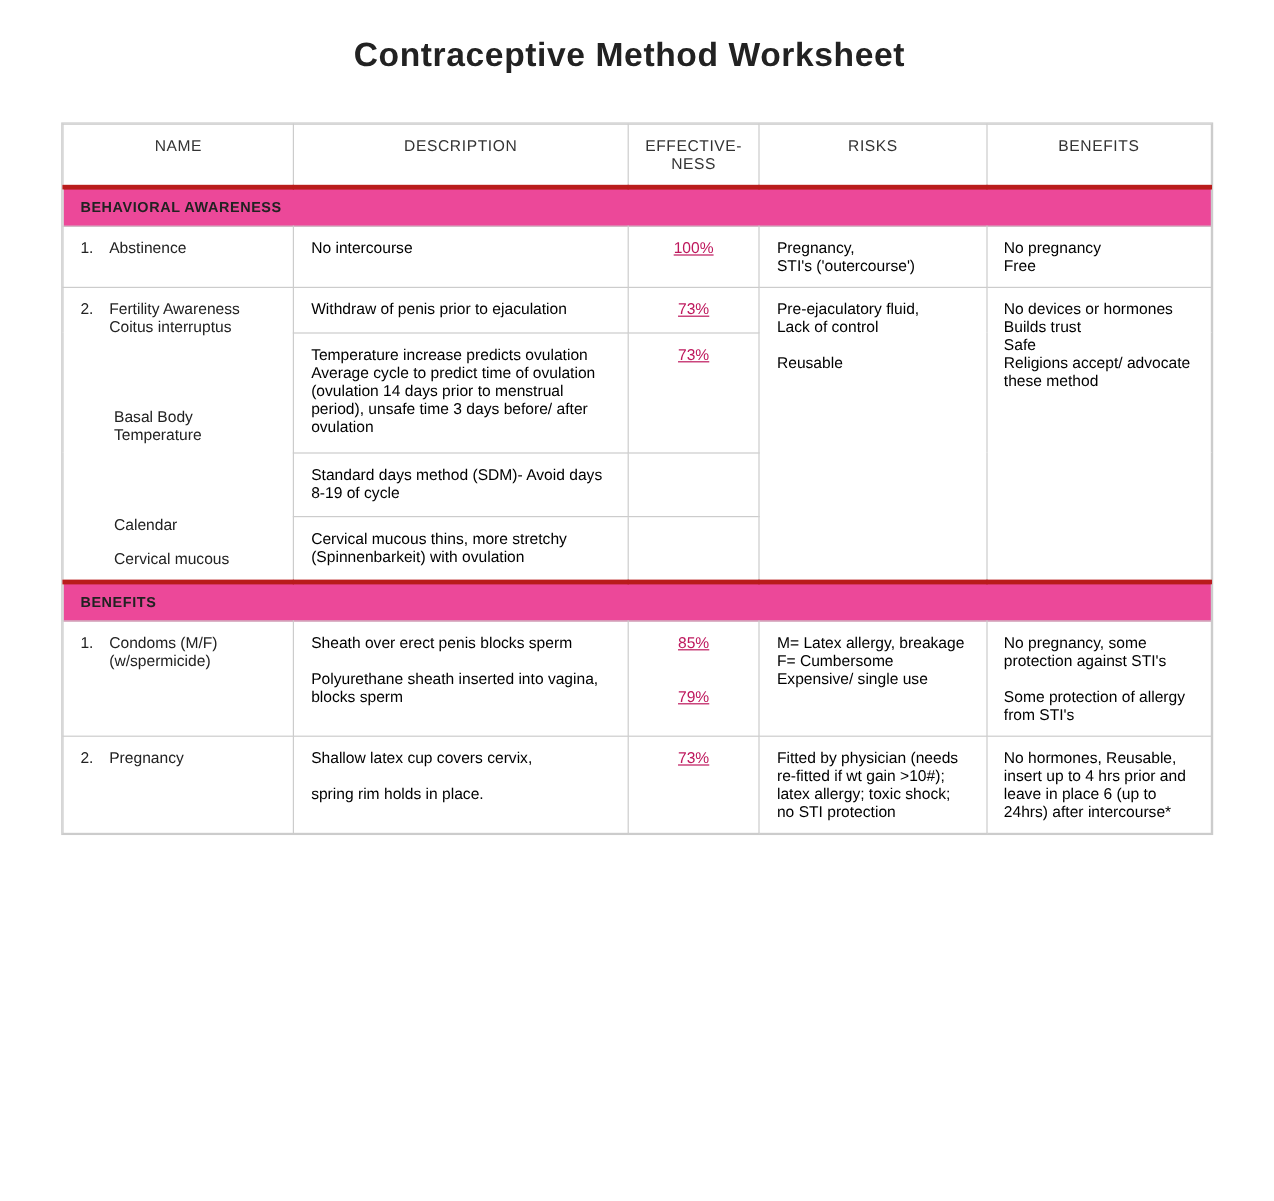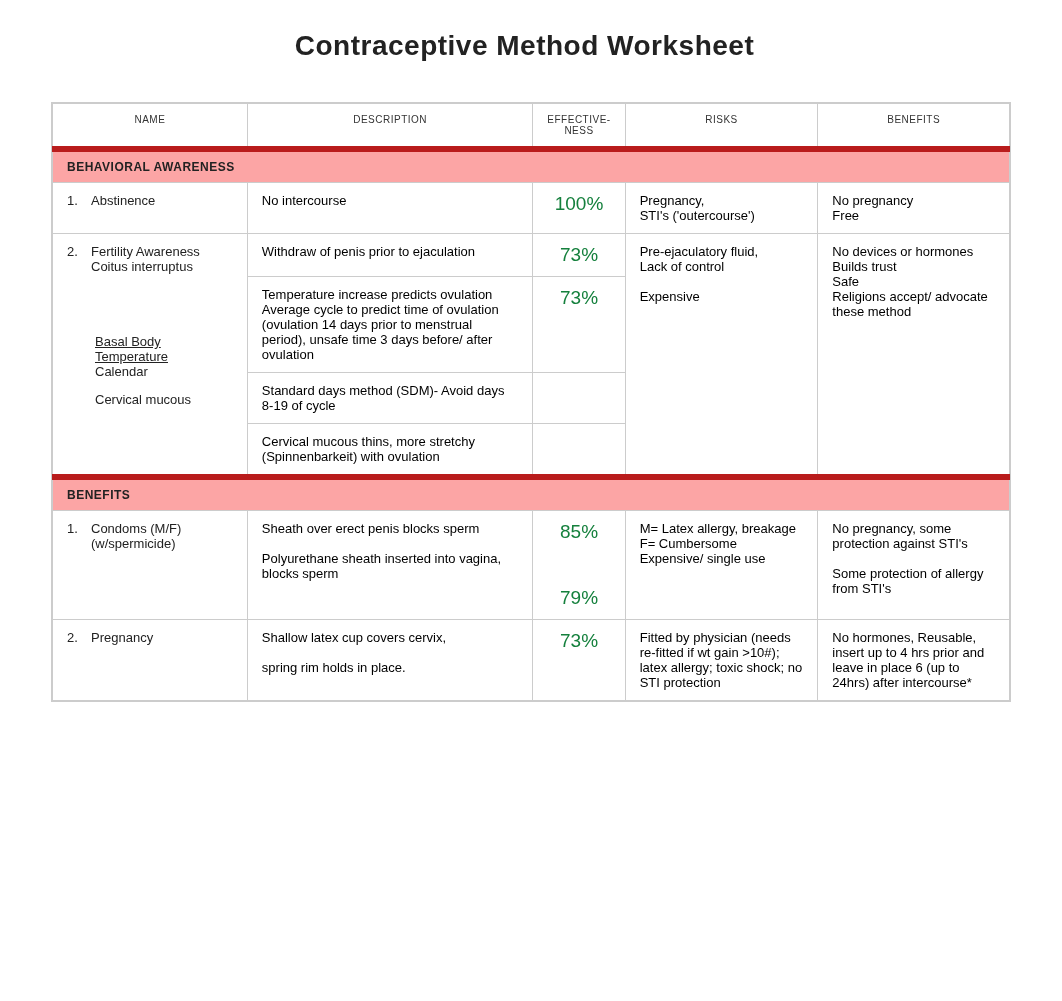--- a/index.html
+++ b/index.html
@@ -27,44 +27,44 @@
       border-collapse: collapse;
     }
     th, td {
       border: 1px solid #ccc;
       padding: 10px 14px;
       vertical-align: top;
     }
     th {
       text-align: center;
       font-weight: normal;
-      font-size: 10px;
+      font-size: 13px;
       letter-spacing: 0.5px;
       text-transform: uppercase;
       background: #fff;
       color: #333;
     }
     .col-name { width: 200px; }
     .col-desc { width: 300px; }
     .col-eff  { width: 80px; text-align: center; }
     .col-risk { width: 200px; }
     .col-ben  { width: 200px; }
     .section-header td {
       font-weight: bold;
       font-size: 12px;
       letter-spacing: 0.5px;
-      background: #fca5a5;
-      border-top: 6px solid #b91c1c;
+      background: #ec4899;
+      border-top: 4px solid #b91c1c;
       padding: 8px 14px;
     }
     .red { color: #000000; }
     .name-cell { font-size: 13px; color: #222; }
     .numbered { display: flex; gap: 4px; }
     .num { min-width: 20px; }
-    .eff-cell { text-align: center; color: #15803d; font-size: 19px; }
+    .eff-cell { text-align: center; color: #be185d; font-size: 13px; text-decoration: underline; }
     .indent { padding-left: 28px; }
   </style>
 </head>
 <body>
 
 <h1>Contraceptive Method Worksheet</h1>
 
 <div class="table-wrapper">
   <table>
     <colgroup>
@@ -107,32 +107,32 @@
           <span class="red">No pregnancy<br>Free</span>
         </td>
       </tr>
 
       <tr>
         <td class="name-cell" rowspan="4">
           <div class="numbered" style="margin-bottom:60px;">
             <span class="num">2.</span>
             <span>Fertility Awareness<br>Coitus interruptus</span>
           </div>
-          <div class="indent" style="text-decoration:underline;">Basal Body Temperature</div>
+          <div class="indent" style="margin-bottom:60px;">Basal Body Temperature</div>
           <div class="indent" style="margin-bottom:13px;">Calendar</div>
           <div class="indent">Cervical mucous</div>
         </td>
         <td>
           <span class="red">Withdraw of penis prior to ejaculation</span>
         </td>
         <td class="eff-cell">73%</td>
         <td rowspan="4">
           <span class="red">Pre-ejaculatory fluid,<br>Lack of control</span>
           <br><br>
-          <span class="red">Expensive</span>
+          <span class="red">Reusable</span>
         </td>
         <td rowspan="4">
           <span class="red">No devices or hormones<br>Builds trust<br>Safe<br>Religions accept/ advocate these method</span>
         </td>
       </tr>
       <tr>
         <td>
           <span class="red">Temperature increase predicts ovulation<br>Average cycle to predict time of ovulation (ovulation 14 days prior to menstrual period), unsafe time 3 days before/ after ovulation</span>
         </td>
         <td class="eff-cell">73%</td>

